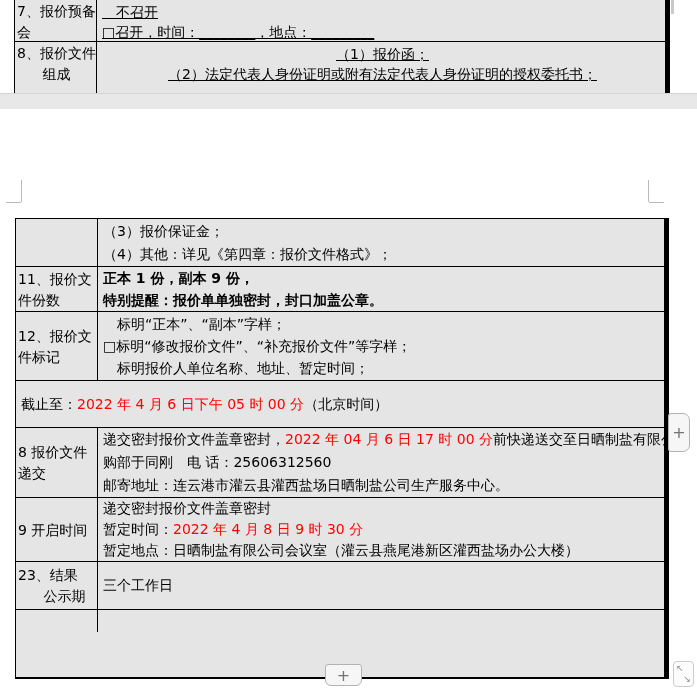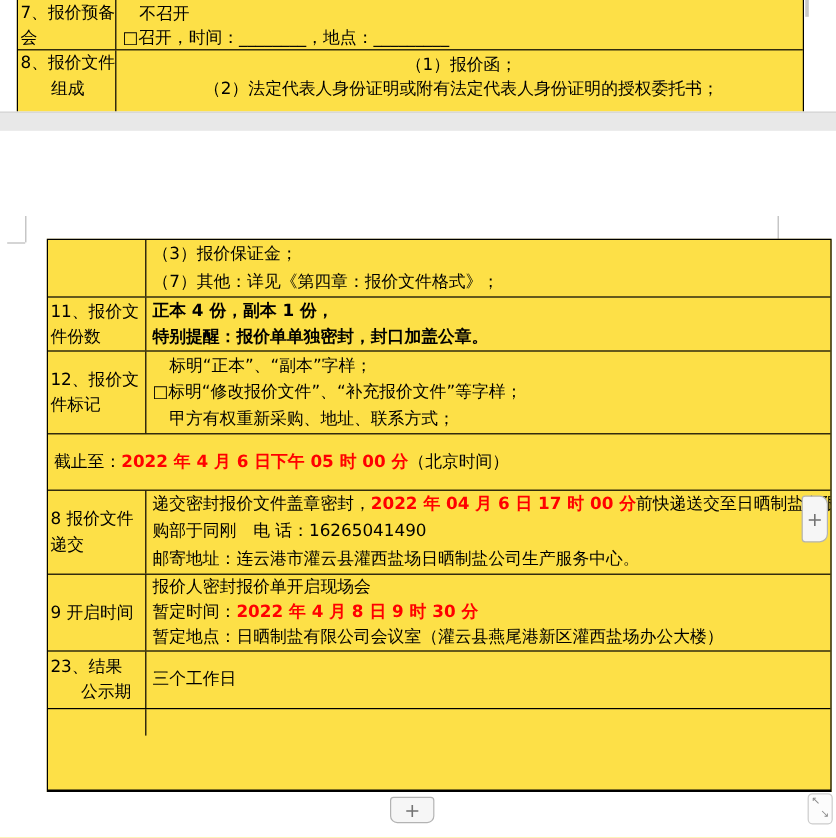--- a/index.html
+++ b/index.html
@@ -2,37 +2,37 @@
 <html><head>
 <meta charset="utf-8">
 <style>
   html,body{margin:0;padding:0}
   body{
     position:relative;width:697px;height:698px;overflow:hidden;
     background:#ffffff;color:#000;
     font-family:"DejaVu Sans",sans-serif;font-size:14px;
   }
   
-  .tbl{position:absolute;box-sizing:border-box;background:#fde047;
-       border-left:1px solid #000;border-right:1px solid #000000;}
+  .tbl{position:absolute;box-sizing:border-box;background:#e5e5e5;
+       border-left:1px solid #000;border-right:5px solid #000000;}
   .p1{left:14px;top:0;width:656px;height:93px;}
-  .p2{left:15px;top:199px;width:654px;height:461px;
-      border-top:1px solid #000;border-bottom:2px solid #000;margin-left:24px;}
+  .p2{left:15px;top:218px;width:654px;height:461px;
+      border-top:1px solid #000;border-bottom:2px solid #000;}
   .row{display:flex;box-sizing:border-box;border-bottom:1px solid #000;}
   .row.last{border-bottom:none;text-align:center;}
   .lbl{flex:0 0 82px;width:82px;box-sizing:border-box;border-right:1px solid #000;
        padding:1px 0 0 2px;display:flex;flex-direction:column;justify-content:center;
        line-height:21px;overflow:hidden;}
   .p1 .lbl{justify-content:flex-start;}
   .cnt{flex:1;box-sizing:border-box;padding:0 2px 0 5px;display:flex;
        flex-direction:column;justify-content:center;line-height:23px;overflow:hidden;}
-  .p1 .cnt{justify-content:flex-start;line-height:20px;padding-top:2px;}
+  .p1 .cnt{justify-content:flex-start;line-height:20px;padding-top:2px;text-decoration:underline;}
   .ln{white-space:nowrap;}
   .lh21{line-height:21px}.lh22{line-height:22px}
-  .red{color:#ff0000;font-weight:bold;}
+  .red{color:#ff0000;}
   .b{font-weight:bold;}
   .indent2{padding-left:14px;text-align:center;}
   
   .gap{position:absolute;left:0;top:93px;width:697px;height:16px;
        background:#e8e8e8;border-top:1px solid #d4d4d4;box-sizing:border-box;}
   
   .mark{position:absolute;background:#b9b9b9;}
   .mk-l-v{left:21px;top:180px;width:1px;height:22px;}
   .mk-l-h{left:6px;top:202px;width:15px;height:1px;}
   .mk-r-v{left:648px;top:180px;width:1px;height:22px;}
@@ -81,69 +81,69 @@
 <div class="mark mk-r-v"></div>
 <div class="mark mk-r-h"></div>
 <div class="scroll-tip"></div>
 
 <div class="tbl p2">
 
   <div class="row" style="height:48px">
     <div class="lbl"></div>
     <div class="cnt">
       <div class="ln">（3）报价保证金；</div>
-      <div class="ln">（7）其他：详见《第四章：报价文件格式》；</div>
+      <div class="ln">（4）其他：详见《第四章：报价文件格式》；</div>
     </div>
   </div>
 
 
   <div class="row" style="height:45px">
     <div class="lbl">
       <span>11、报价文件份数</span>
     </div>
     <div class="cnt lh22">
-      <div class="ln b">正本 4 份，副本 1 份，</div>
+      <div class="ln b">正本 1 份，副本 9 份，</div>
       <div class="ln b">特别提醒：报价单单独密封，封口加盖公章。</div>
     </div>
   </div>
 
   <div class="row" style="height:69px">
     <div class="lbl">
       <span>12、报价文件标记</span>
     </div>
     <div class="cnt lh22">
       <div class="ln">　标明“正本”、“副本”字样；</div>
       <div class="ln">□标明“修改报价文件”、“补充报价文件”等字样；</div>
-      <div class="ln">　甲方有权重新采购、地址、联系方式；</div>
+      <div class="ln">　标明报价人单位名称、地址、暂定时间；</div>
     </div>
   </div>
 
   <div class="row" style="height:47px">
     <div class="cnt">
       <div class="ln"><span>截止至：</span><span class="red">2022 年 4 月 6 日下午 05 时 00 分</span><span>（北京时间）</span></div>
     </div>
   </div>
 
   <div class="row" style="height:70px">
     <div class="lbl">
       <span>8 报价文件递交</span>
     </div>
     <div class="cnt">
       <div class="ln"><span>递交密封报价文件盖章密封，</span><span class="red">2022 年 04 月 6 日 17 时 00 分</span><span>前快递送交至日晒制盐有限公司采</span></div>
-      <div class="ln">购部于同刚　电 话：16265041490</div>
+      <div class="ln">购部于同刚　电 话：25606312560</div>
       <div class="ln">邮寄地址：连云港市灌云县灌西盐场日晒制盐公司生产服务中心。</div>
     </div>
   </div>
 
   <div class="row" style="height:64px">
     <div class="lbl">
       <span>9 开启时间</span>
     </div>
     <div class="cnt lh21">
-      <div class="ln">报价人密封报价单开启现场会</div>
+      <div class="ln">递交密封报价文件盖章密封</div>
       <div class="ln"><span>暂定时间：</span><span class="red">2022 年 4 月 8 日 9 时 30 分</span></div>
       <div class="ln">暂定地点：日晒制盐有限公司会议室（灌云县燕尾港新区灌西盐场办公大楼）</div>
     </div>
   </div>
 
   <div class="row" style="height:48px">
     <div class="lbl">
       <span>23、结果</span>
       <span class="indent2">公示期</span>
     </div>

